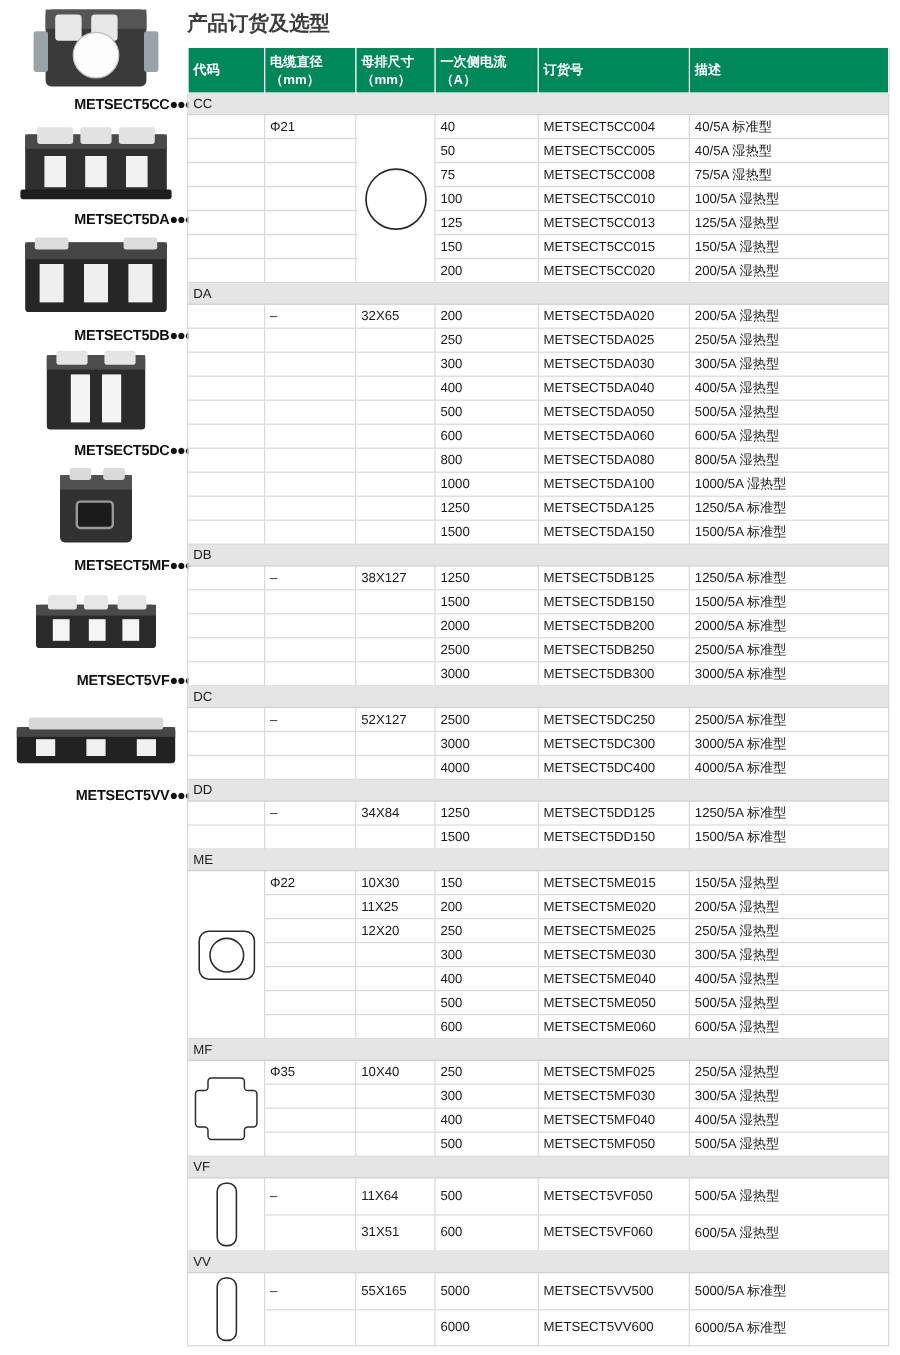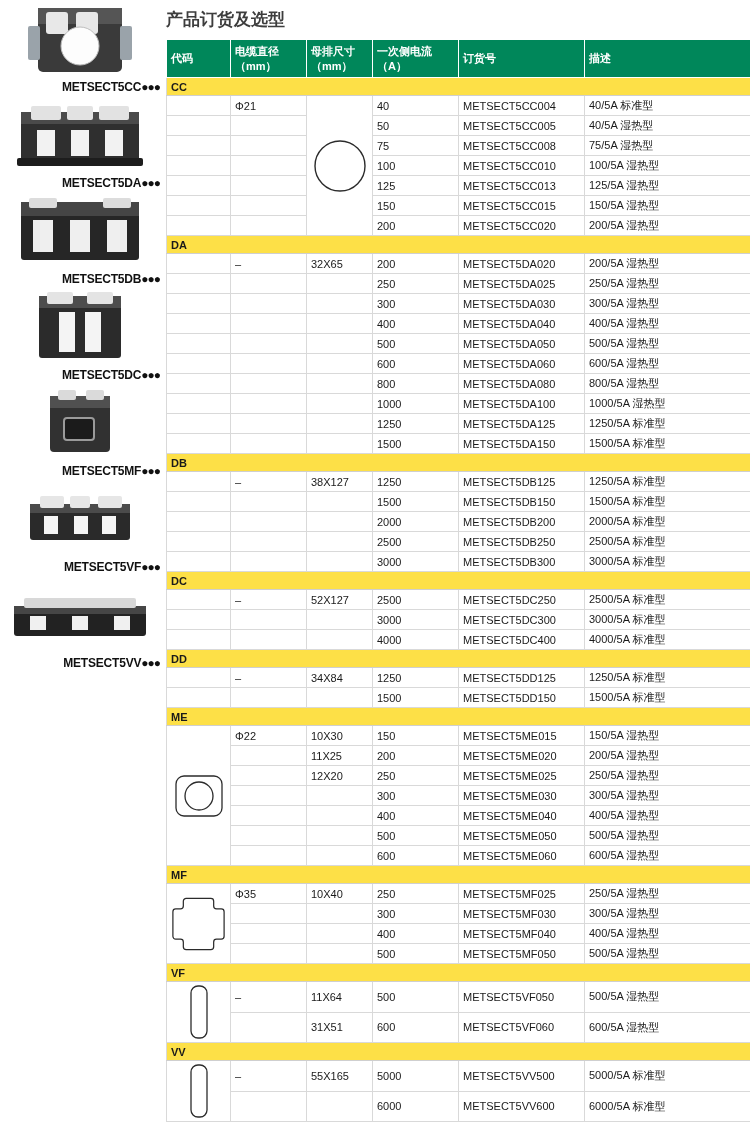--- a/index.html
+++ b/index.html
@@ -34,21 +34,21 @@
     font-weight: bold;
     letter-spacing: -0.2px;
     color:#111;
     padding-bottom: 2px;
     white-space: nowrap;
     text-align: right;
   }
   .prod .cap .dots { letter-spacing: -1px; }
 
   
-  .tbl-wrap { position:absolute; left:166px; top:0; width:584px; }
+  .tbl-wrap { position:absolute; left:156px; top:0; width:584px; }
   h1.title {
     font-size: 17px;
     margin: 8px 0 8px 0;
     color: #3d3d3d;
     font-weight: bold;
   }
   table.main {
     border-collapse: collapse;
     width: 584px;
     table-layout: fixed;
@@ -66,22 +66,22 @@
   }
   table.main td {
     border: 1px solid #d9d9d9;
     font-size: 11px;
     padding: 2px 4px;
     height: 20px;
     vertical-align: middle;
     background:#fff;
   }
   tr.group td {
-    background: #fde047;
-    font-weight: bold;
+    background: #e5e5e5;
+    font-weight: normal;
     border-top: 1px solid #cfcfcf;
     border-bottom: 1px solid #cfcfcf;
     height: 18px;
   }
   td.shape { vertical-align: middle; text-align: left; padding-left:16px; }
   td.nowrap { white-space: nowrap; margin-left: 20px; }
   .c-code { width: 64px; }
   .c-dia  { width: 76px; }
   .c-bus  { width: 66px; }
   .c-cur  { width: 86px; }

